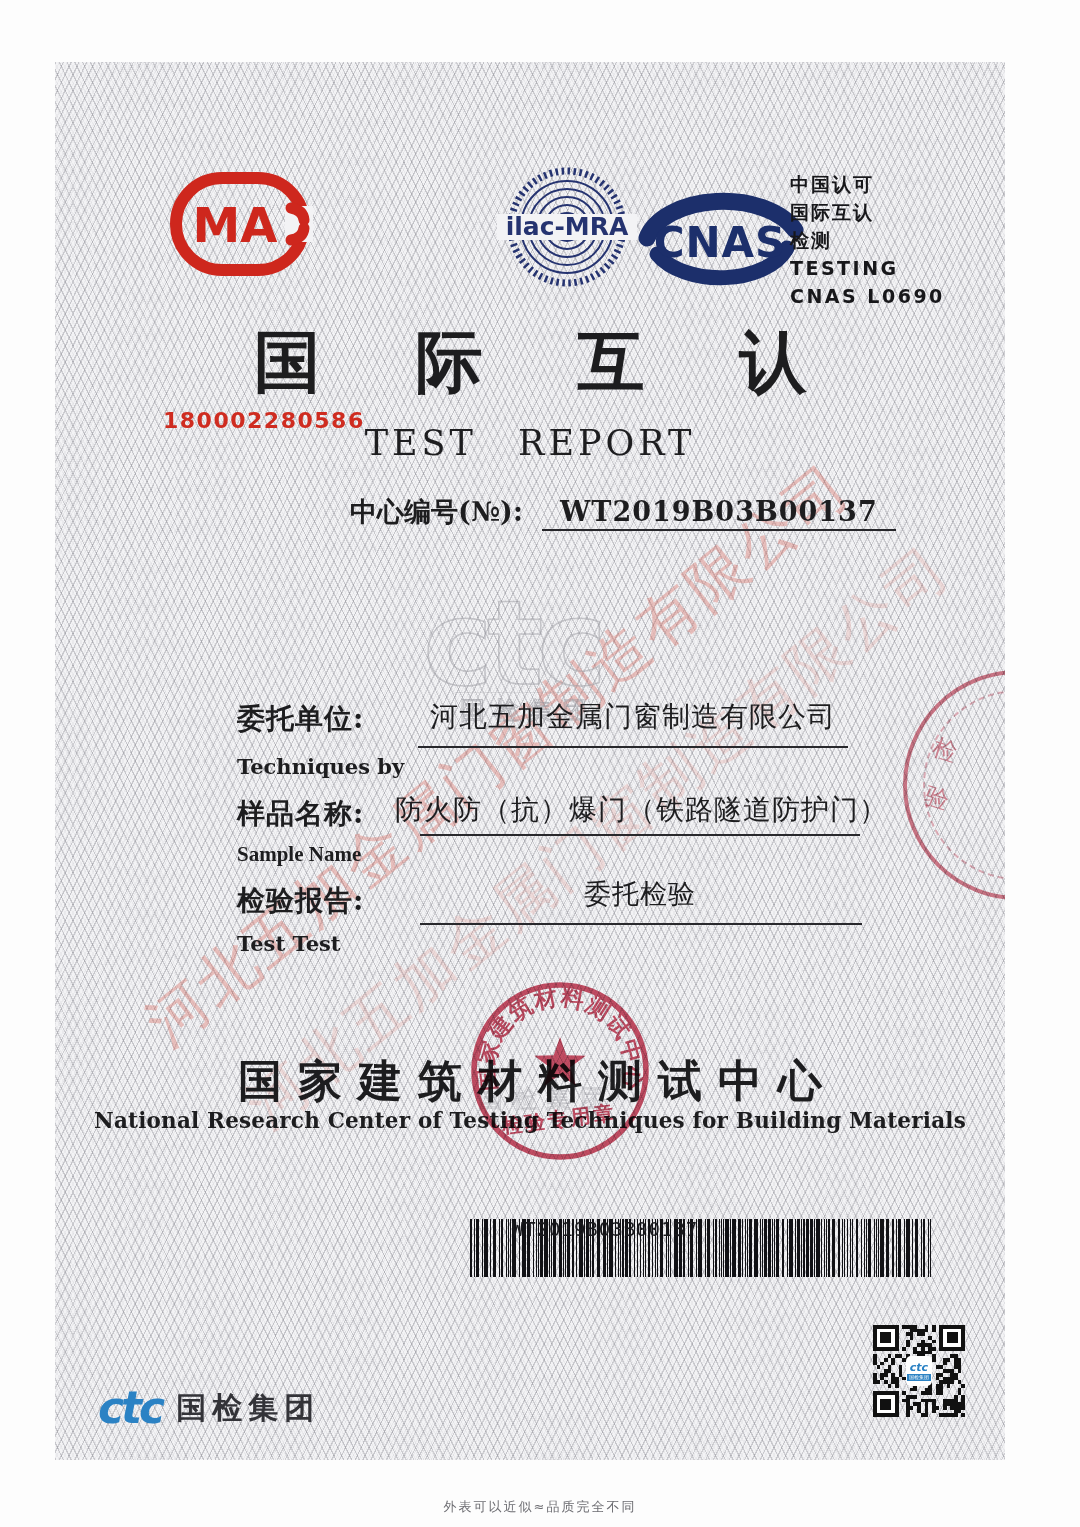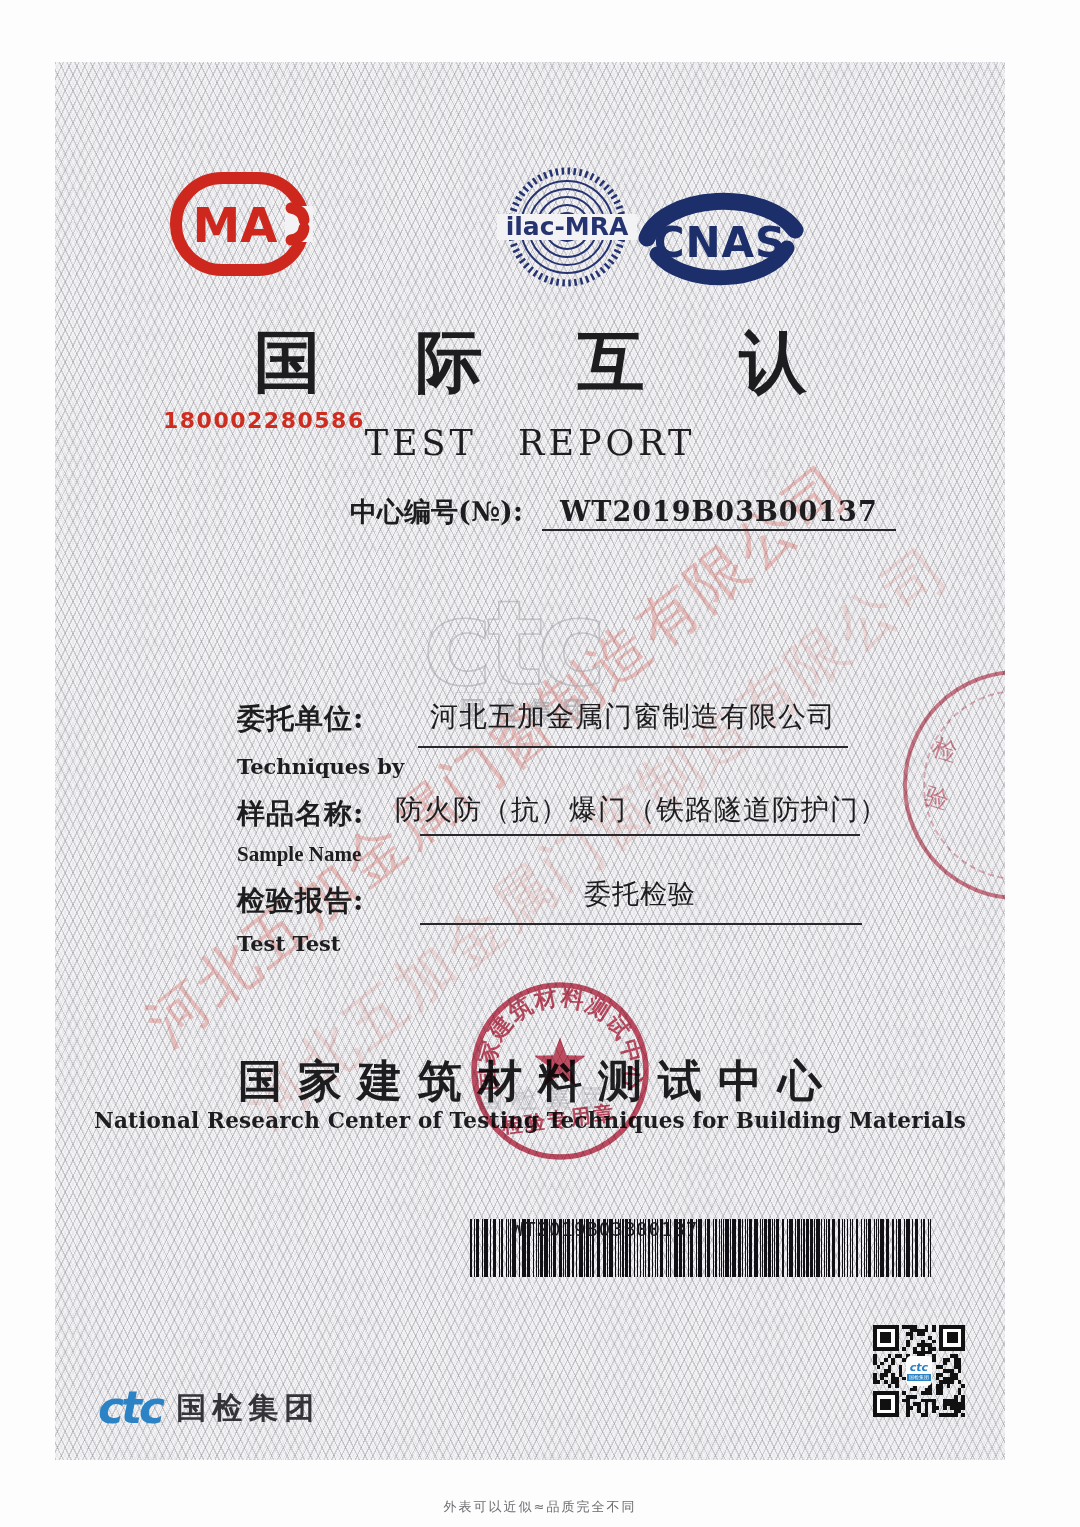--- a/index.html
+++ b/index.html
@@ -104,20 +104,27 @@
       <rect x="-14" y="52" width="168" height="26" fill="#f3f3f5"></rect>
       <text x="70" y="73" text-anchor="middle" font-size="25" font-weight="bold" font-family="DejaVu Sans, sans-serif" fill="#253370">ilac-MRA</text>
     </svg>
 
     <svg class="abs" style="left:580px;top:118px;" width="170" height="108" viewBox="0 0 170 108">
       <path d="M12,58 A78,47 0 0 1 160,50" fill="none" stroke="#1c2f6b" stroke-width="17" stroke-linecap="round"></path>
       <path d="M22,74 A70,42 0 0 0 152,68" fill="none" stroke="#1c2f6b" stroke-width="15" stroke-linecap="round"></path>
       <text x="85" y="77" text-anchor="middle" font-size="42" font-weight="bold" font-family="DejaVu Sans, sans-serif" fill="#1c2f6b" letter-spacing="1">CNAS</text>
     </svg>
 
+    <div class="abs accred" style="left:735px;top:108px;">
+      <div>中国认可</div>
+      <div>国际互认</div>
+      <div>检测</div>
+      <div class="en">TESTING</div>
+      <div class="en">CNAS L0690</div>
+    </div>
 
     <div class="abs center-row" style="left:0;width:950px;top:255px;">
       <span class="title-zh">国际互认</span>
     </div>
     <div class="abs center-row" style="left:0;width:950px;top:361px;">
       <span class="title-en">TEST REPORT</span>
     </div>
 
     <div class="abs" style="left:295px;top:432px;">
       <span class="repno-label">中心编号(№):</span>

